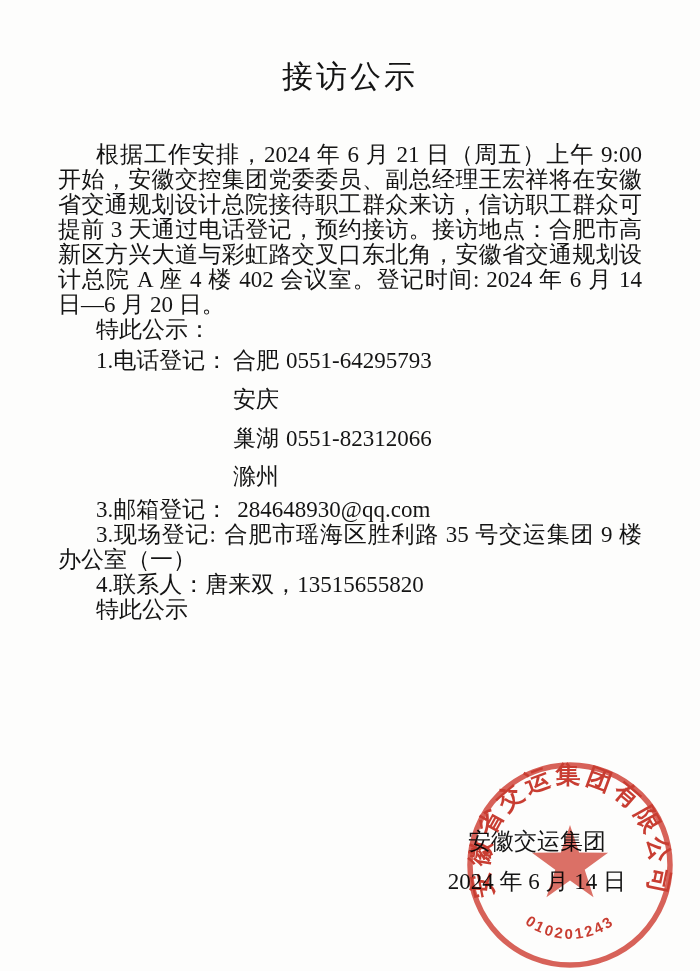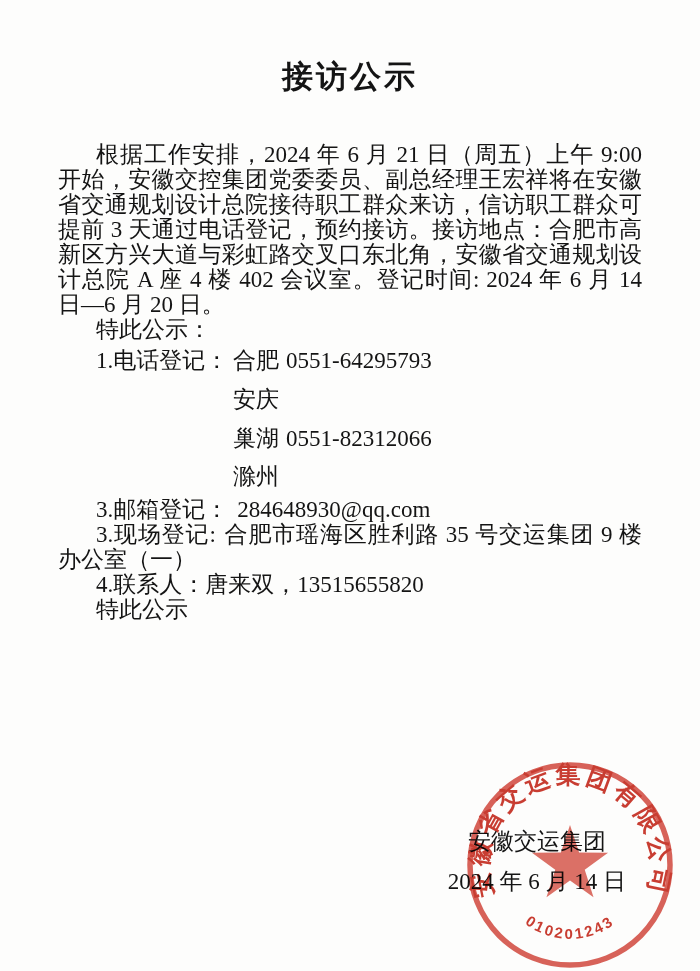--- a/index.html
+++ b/index.html
@@ -10,21 +10,21 @@
     background:#fdfdfc;
     font-family:"Liberation Serif","DejaVu Serif",serif;
     color:#141414;
     overflow:hidden;
     box-sizing:border-box;
   }
   .content{padding:50px 58px 0 58px;}
   .doc-title{
     text-align:center;
     font-size:31px;
-    font-weight:bold;
+    font-weight:normal;
     letter-spacing:3px;
     margin:6px 0 44px 0;
   }
   .line{
     font-size:23px;
     line-height:25px;
     margin:0;
     text-align:justify;
   }
   .indent{text-indent:38px;}

